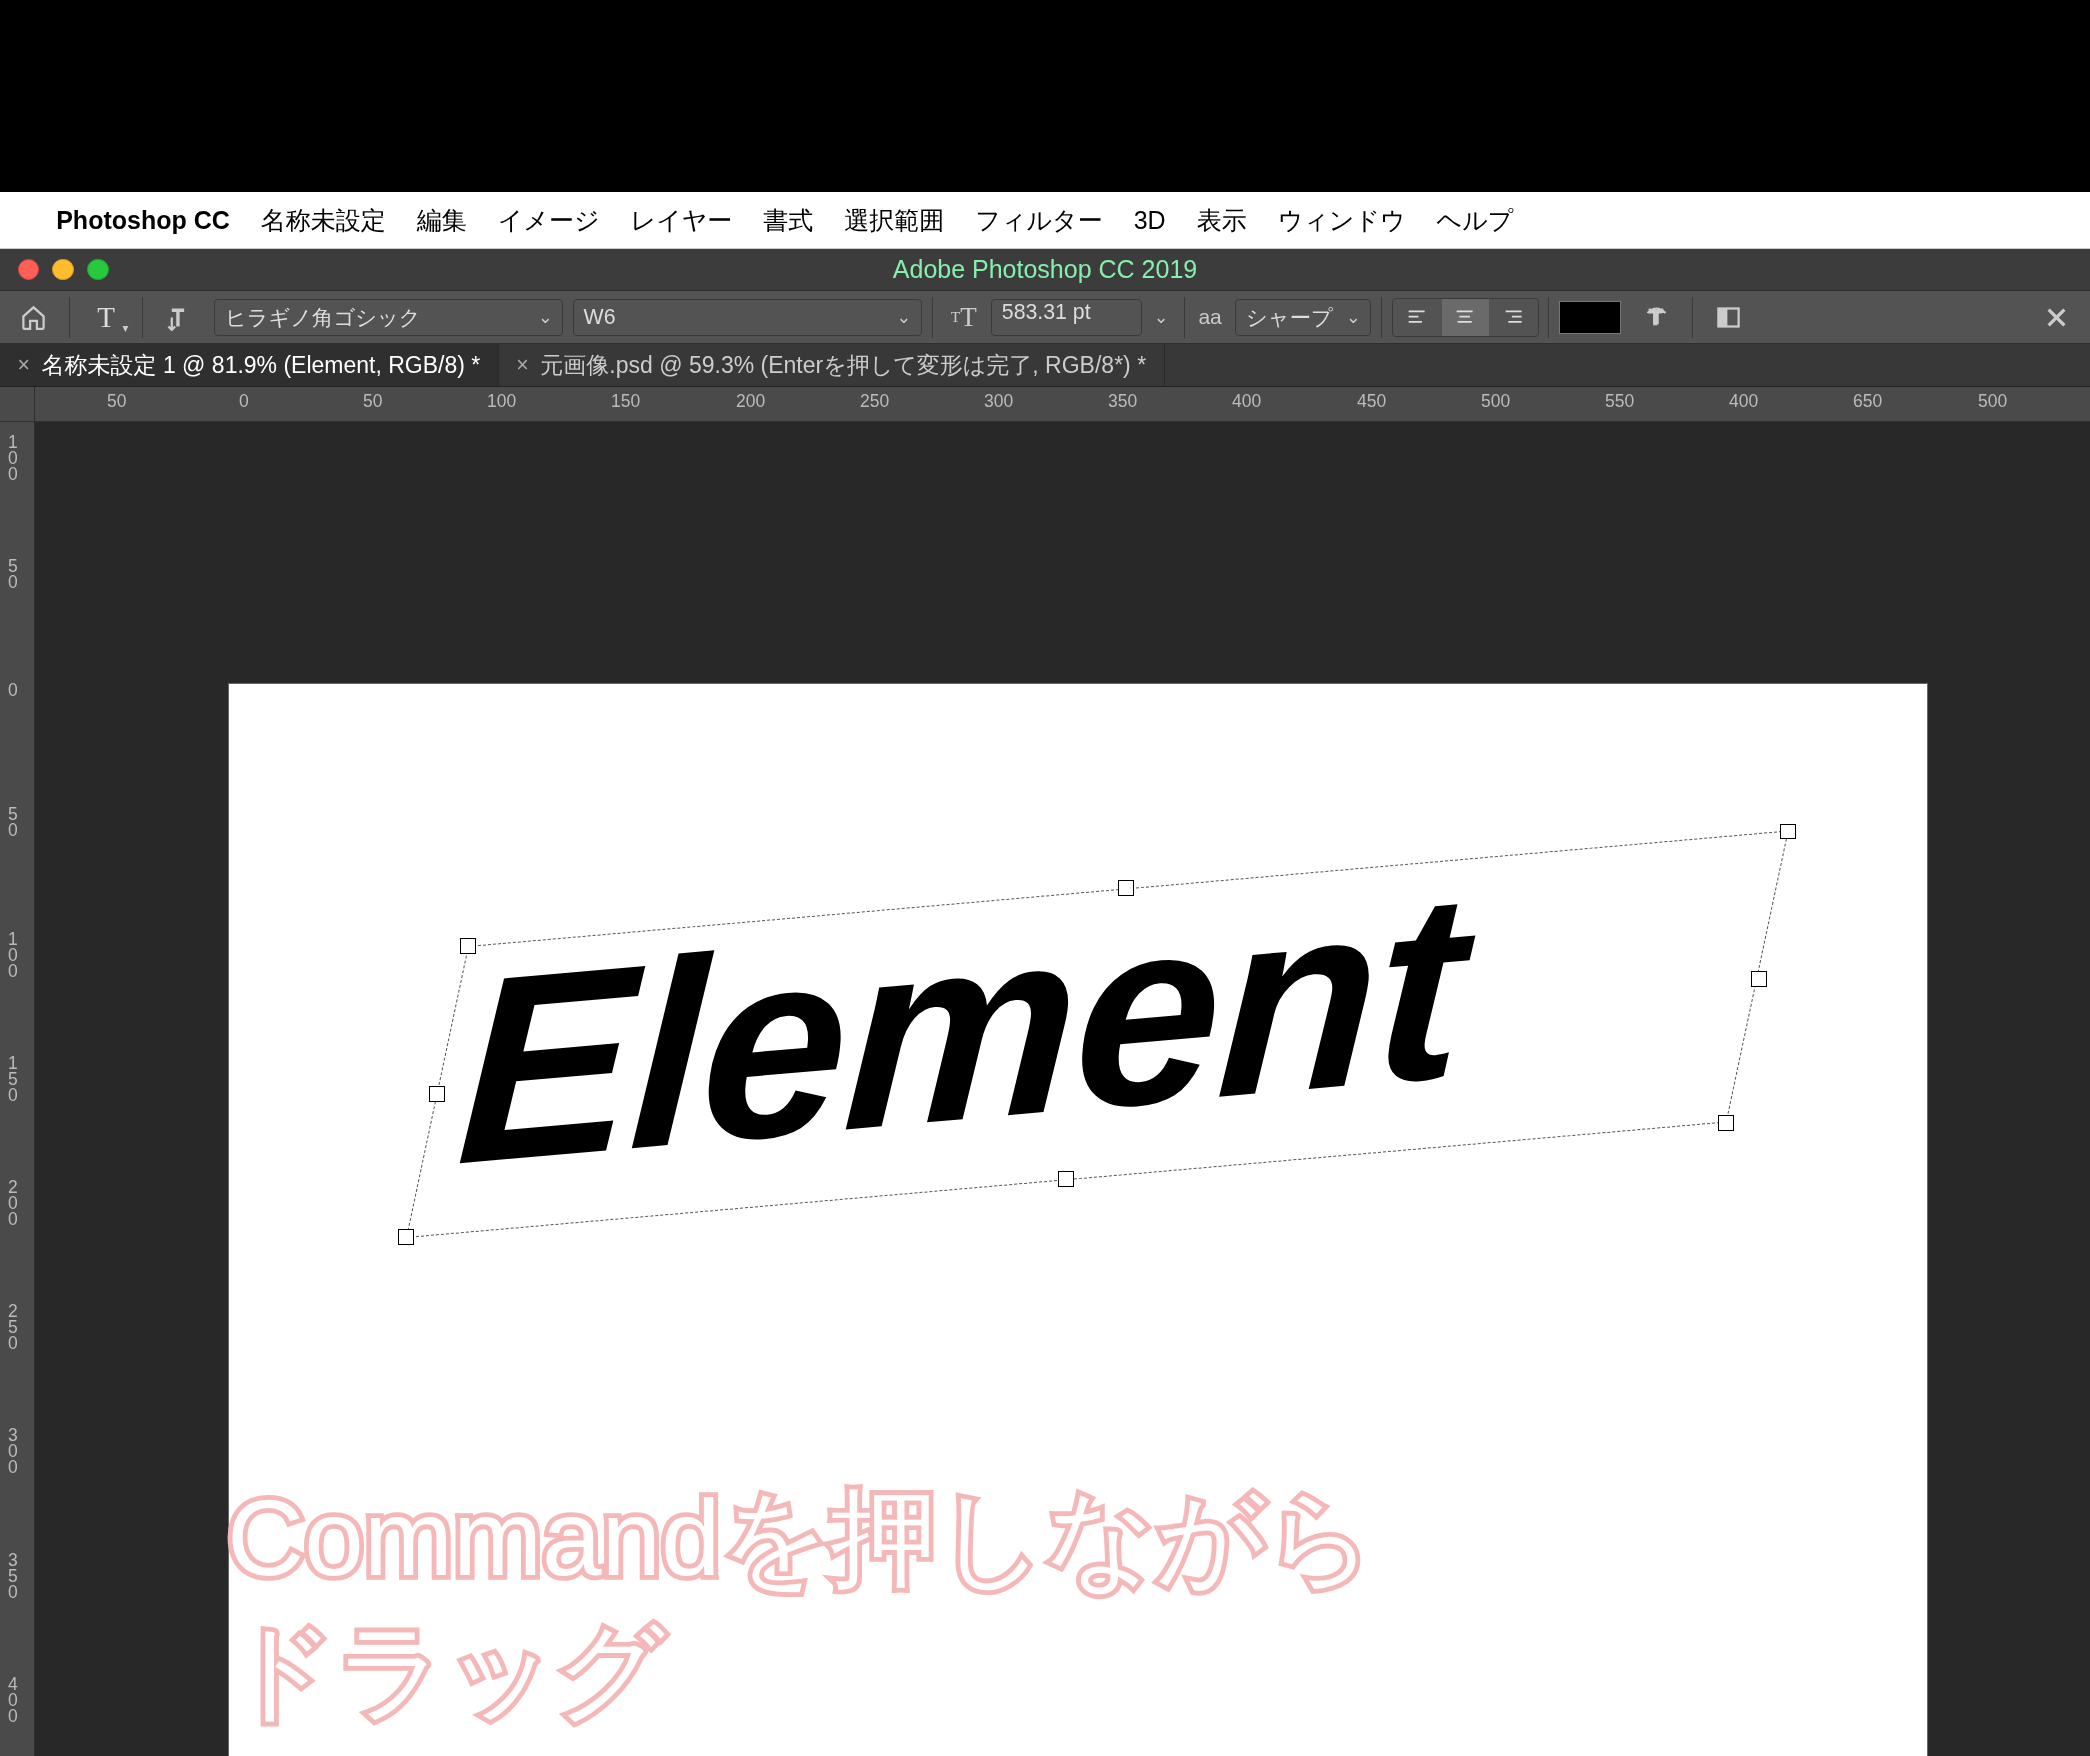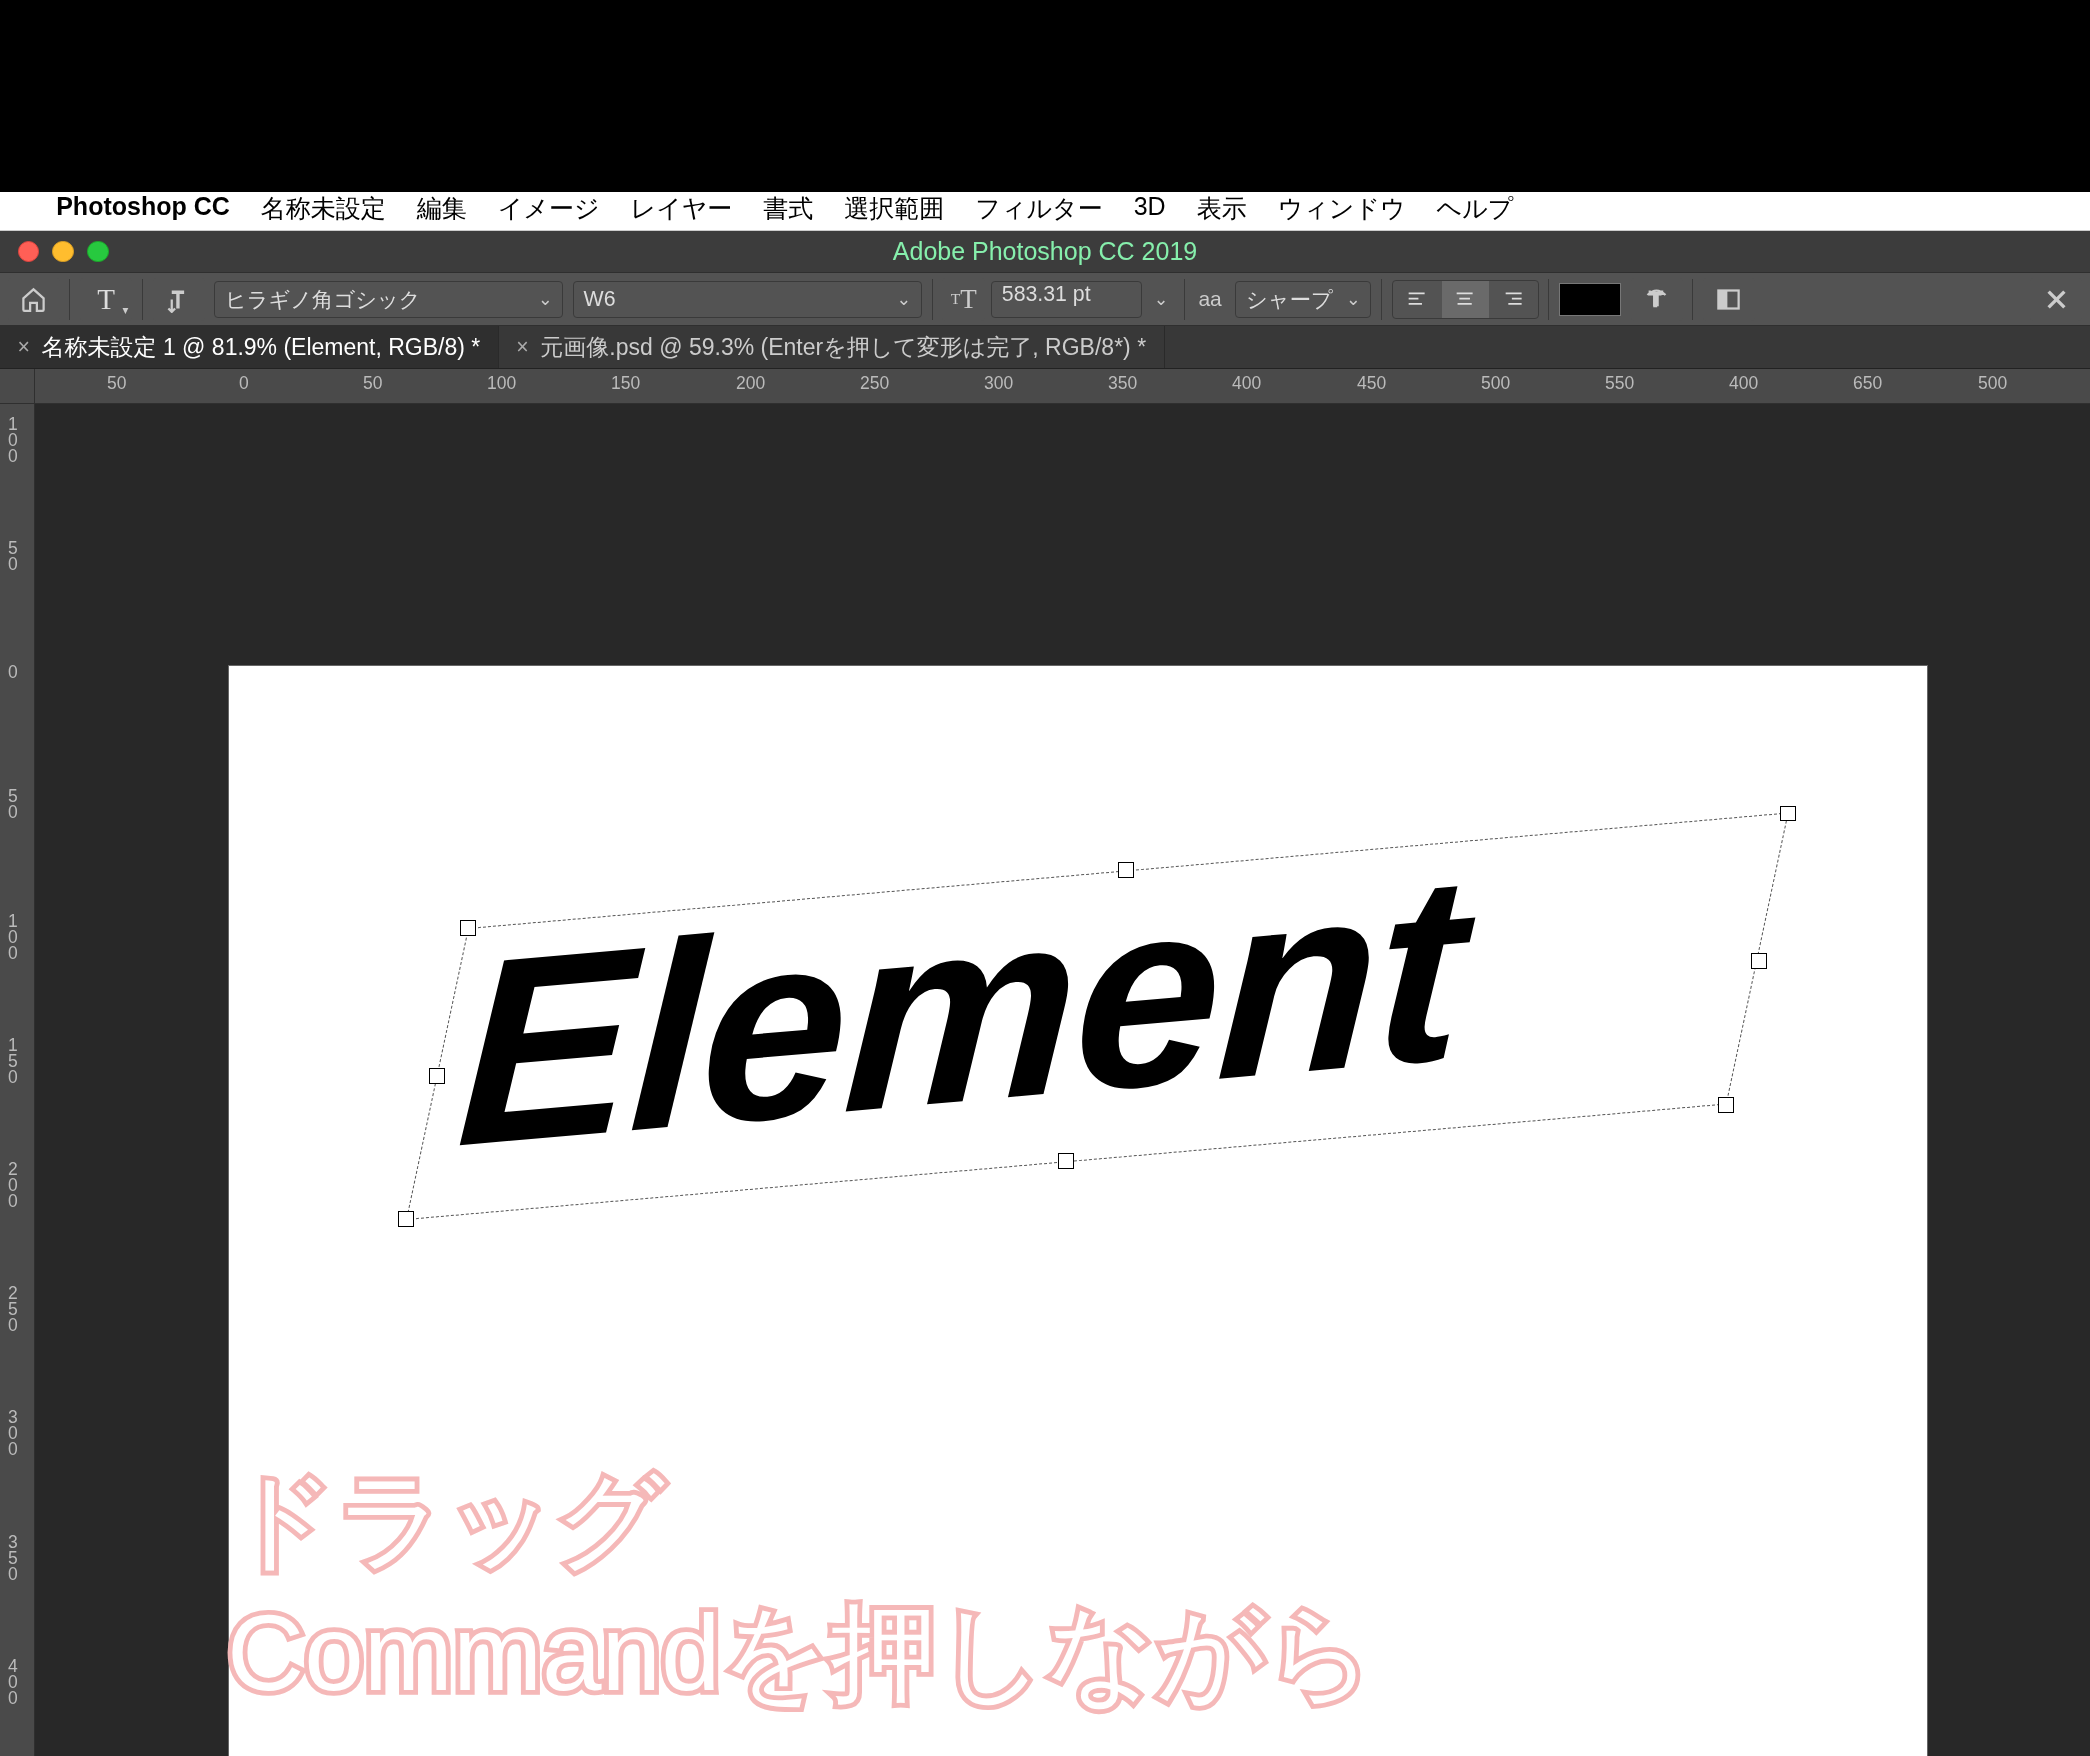--- a/index.html
+++ b/index.html
@@ -1,20 +1,20 @@
 <!DOCTYPE html>
 <html><head>
 <meta charset="utf-8">
 <style>
 * { margin: 0; padding: 0; box-sizing: border-box; font-family: -apple-system, "Hiragino Kaku Gothic Pro", sans-serif; }
 body { background: #000; width: 2090px; height: 1756px; overflow: hidden; }
 
 .top-black { height: 192px; background: #000; }
 
-.mac-menubar { height: 39px; background: #fff; display: flex; align-items: flex-start; padding: 0 19.4px; gap: 31px; font-size: 25px; color: #000; border-bottom: 1px solid #ccc; }
+.mac-menubar { height: 57px; background: #fff; display: flex; align-items: center; padding: 0 19.4px; gap: 31px; font-size: 25px; color: #000; border-bottom: 1px solid #ccc; }
 .mac-menubar .apple { font-size: 29px; margin-right: 5.8px; }
 .mac-menubar .appname { font-weight: 700; }
 .mac-menubar .item { cursor: default; }
 
 .window-titlebar { height: 41px; background: #3c3c3c; display: flex; align-items: center; position: relative; }
 .traffic { display: flex; gap: 13.6px; padding-left: 17.5px; }
 .dot { width: 21.3px; height: 21.3px; border-radius: 50%; }
 .dot.red { background: #ff5f56; border: 1px solid #e0443e; }
 .dot.yellow { background: #ffbd2e; border: 1px solid #dea123; }
 .dot.green { background: #27c93f; border: 1px solid #1aab29; }
@@ -242,18 +242,18 @@
         <div class="handle" style="left:1351px; top:161px"></div>
         <div class="handle" style="left:-1.9px; top:419px"></div>
         <div class="handle" style="left:658px; top:361px"></div>
         <div class="handle" style="left:1318px; top:305px"></div>
 
         <div class="element-text">Element</div>
       </div>
     </div>
 
     <div class="annotation">
+      <span>Commandを押しながら</span>
       <span>ドラッグ</span>
-      <span>Commandを押しながら</span>
     </div>
   </div>
 </div>
 
 
 </body></html>

